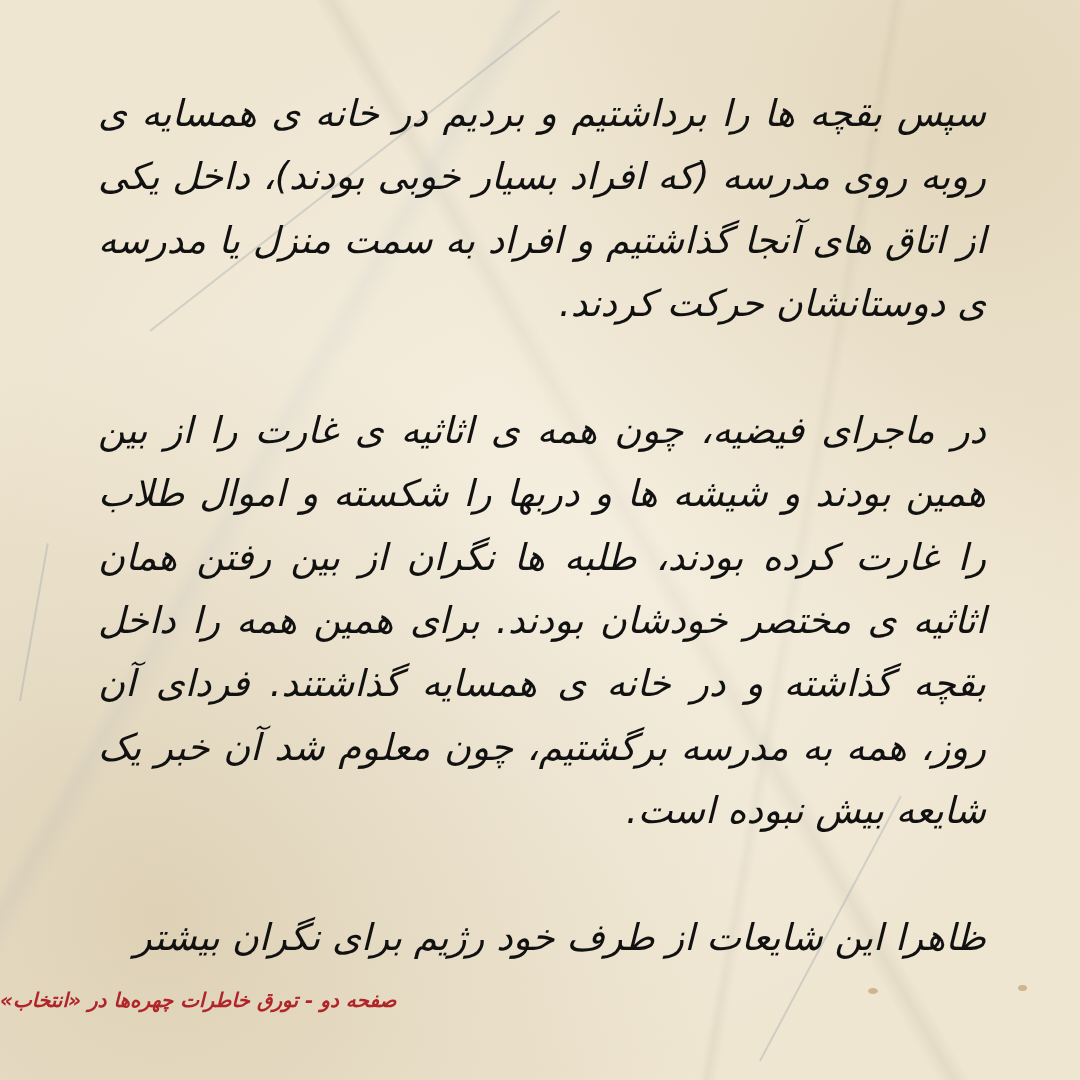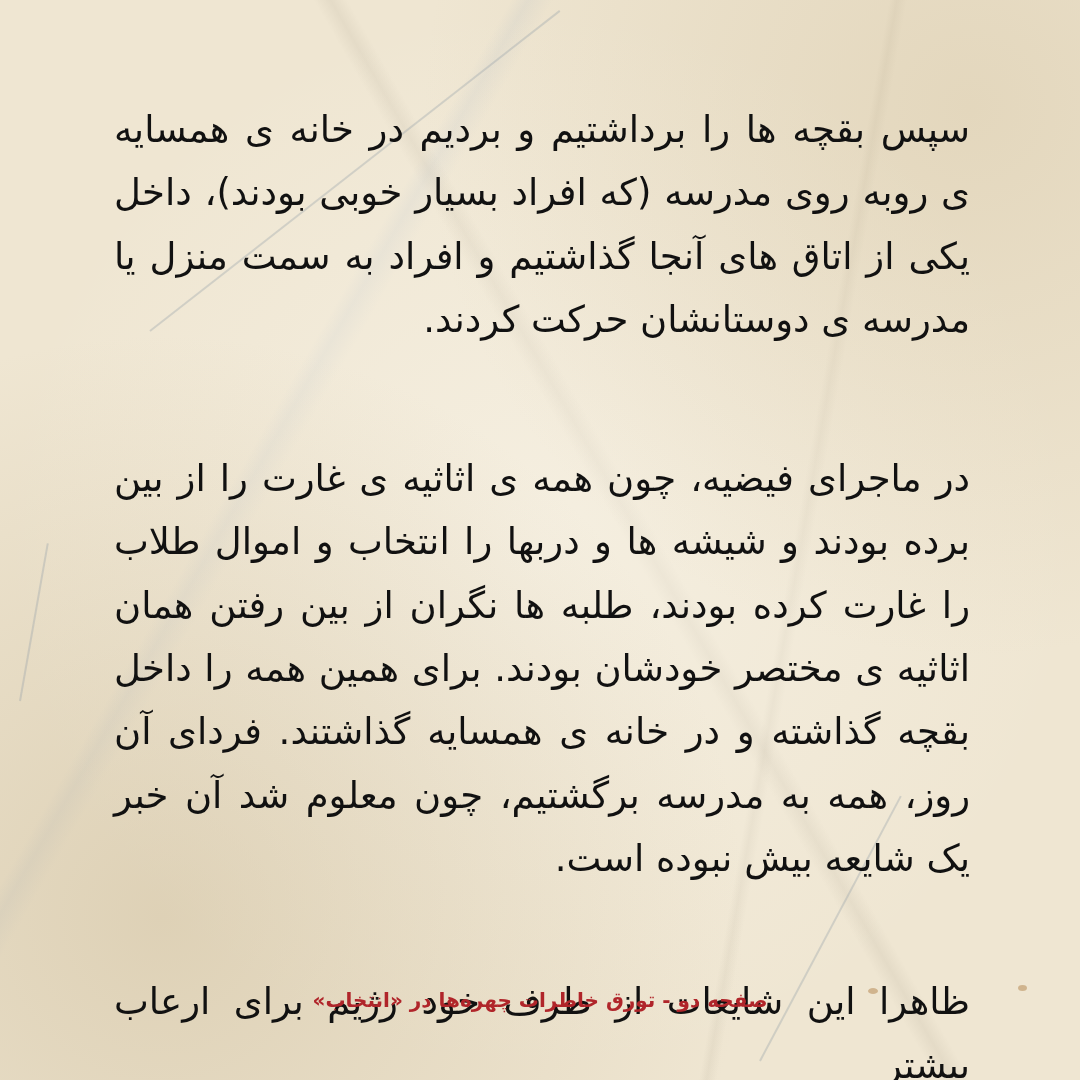--- a/index.html
+++ b/index.html
@@ -39,42 +39,44 @@
     }
     .content {
       position: absolute;
       left: 98px;
       top: 82px;
       width: 888px;
       direction: rtl;
       color: #111111;
     }
     .para {
-      margin: 16px;
+      margin: 0;
       font-size: 37px;
       line-height: 63.3px;
       text-align: justify;
       text-align-last: right;
+      font-style: italic;
     }
     .para-gap {
       height: 64px;
     }
     .para-3 {
       margin-top: 0;
     }
     .footer {
       position: absolute;
       left: 0;
       top: 988px;
       width: 1080px;
-      text-align: center;
+      text-align: left;
       direction: rtl;
       color: #b0252a;
       font-size: 20px;
       font-weight: bold;
+      font-style: italic;
     }
   </style>
 </head>
 <body>
 
 <div class="page">
   <div class="stain" style="left:868px;top:988px;width:10px;height:6px;"></div>
   <div class="stain" style="left:1018px;top:985px;width:9px;height:6px;"></div>
   <div class="crack" style="left:150px;top:330px;width:520px;transform:rotate(-38deg);"></div>
   <div class="crack" style="left:760px;top:1060px;width:300px;transform:rotate(-62deg);"></div>
@@ -83,27 +85,27 @@
   <div class="content">
     <p class="para">
       <span>سپس بقچه ها را برداشتیم و بردیم در خانه ی همسایه</span>
       <span>ی روبه روی مدرسه (که افراد بسیار خوبی بودند)،</span>
       <span>داخل یکی از اتاق های آنجا گذاشتیم و افراد به سمت</span>
       <span>منزل یا مدرسه ی دوستانشان حرکت کردند.</span>
     </p>
     <div class="para-gap"></div>
     <p class="para">
       <span>در ماجرای فیضیه، چون همه ی اثاثیه ی غارت را از بین</span>
-      <span>برده بودند و شیشه ها و دربها را انتخاب و اموال</span>
+      <span>همین بودند و شیشه ها و دربها را شکسته و اموال</span>
       <span>طلاب را غارت کرده بودند، طلبه ها نگران از بین رفتن</span>
       <span>همان اثاثیه ی مختصر خودشان بودند. برای همین</span>
       <span>همه را داخل بقچه گذاشته و در خانه ی همسایه</span>
       <span>گذاشتند. فردای آن روز، همه به مدرسه برگشتیم، چون</span>
       <span>معلوم شد آن خبر یک شایعه بیش نبوده است.</span>
     </p>
     <div class="para-gap"></div>
     <p class="para para-3">
-      <span>ظاهرا این شایعات از طرف خود رژیم برای ارعاب بیشتر</span>
+      <span>ظاهرا این شایعات از طرف خود رژیم برای نگران بیشتر</span>
     </p>
   </div>
 
   <div class="footer">صفحه دو - تورق خاطرات چهره‌ها در «انتخاب»</div>
 </div>
 
 </body></html>

